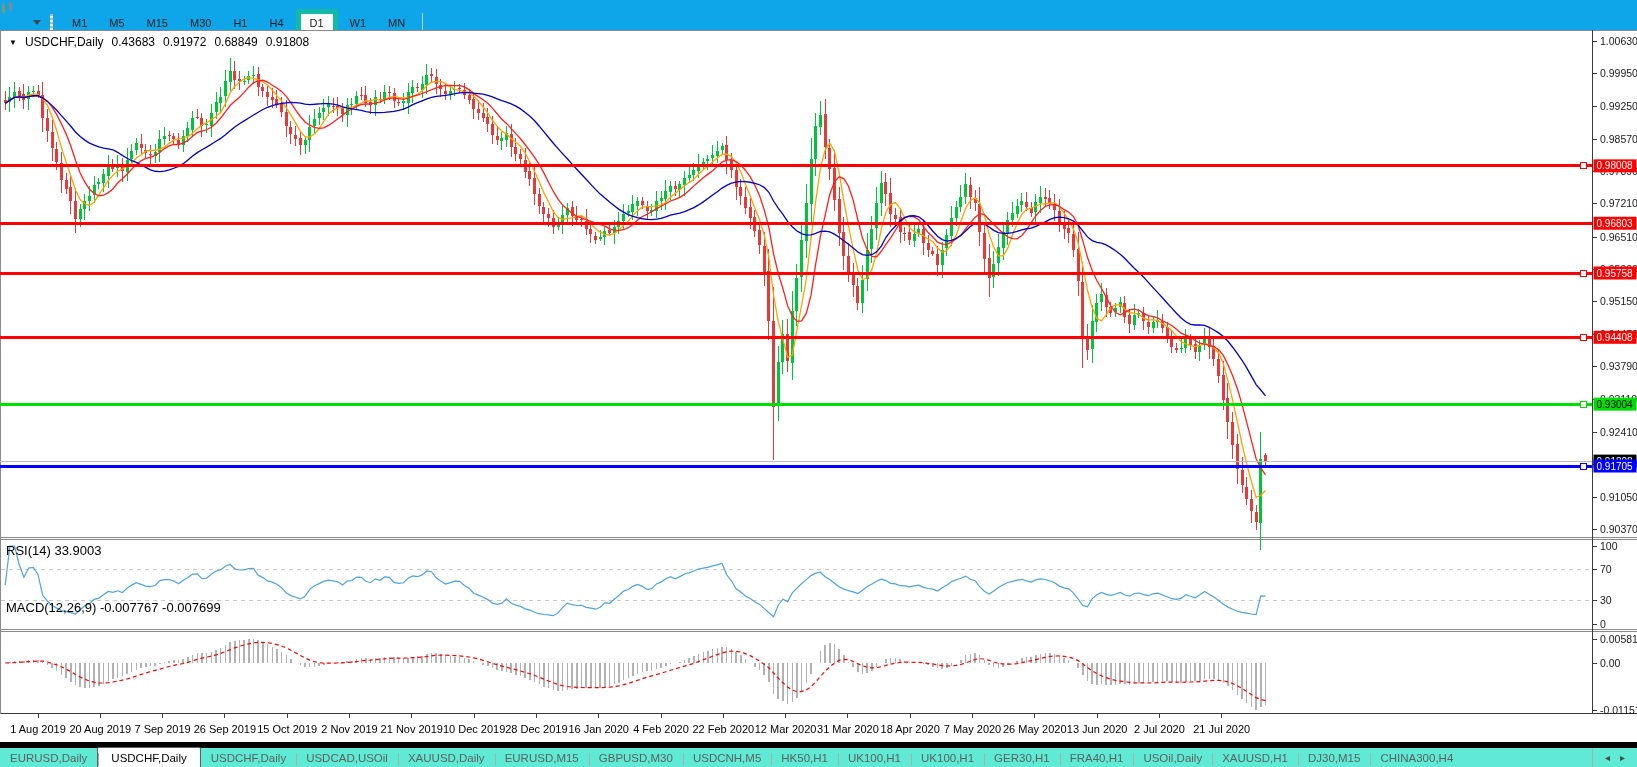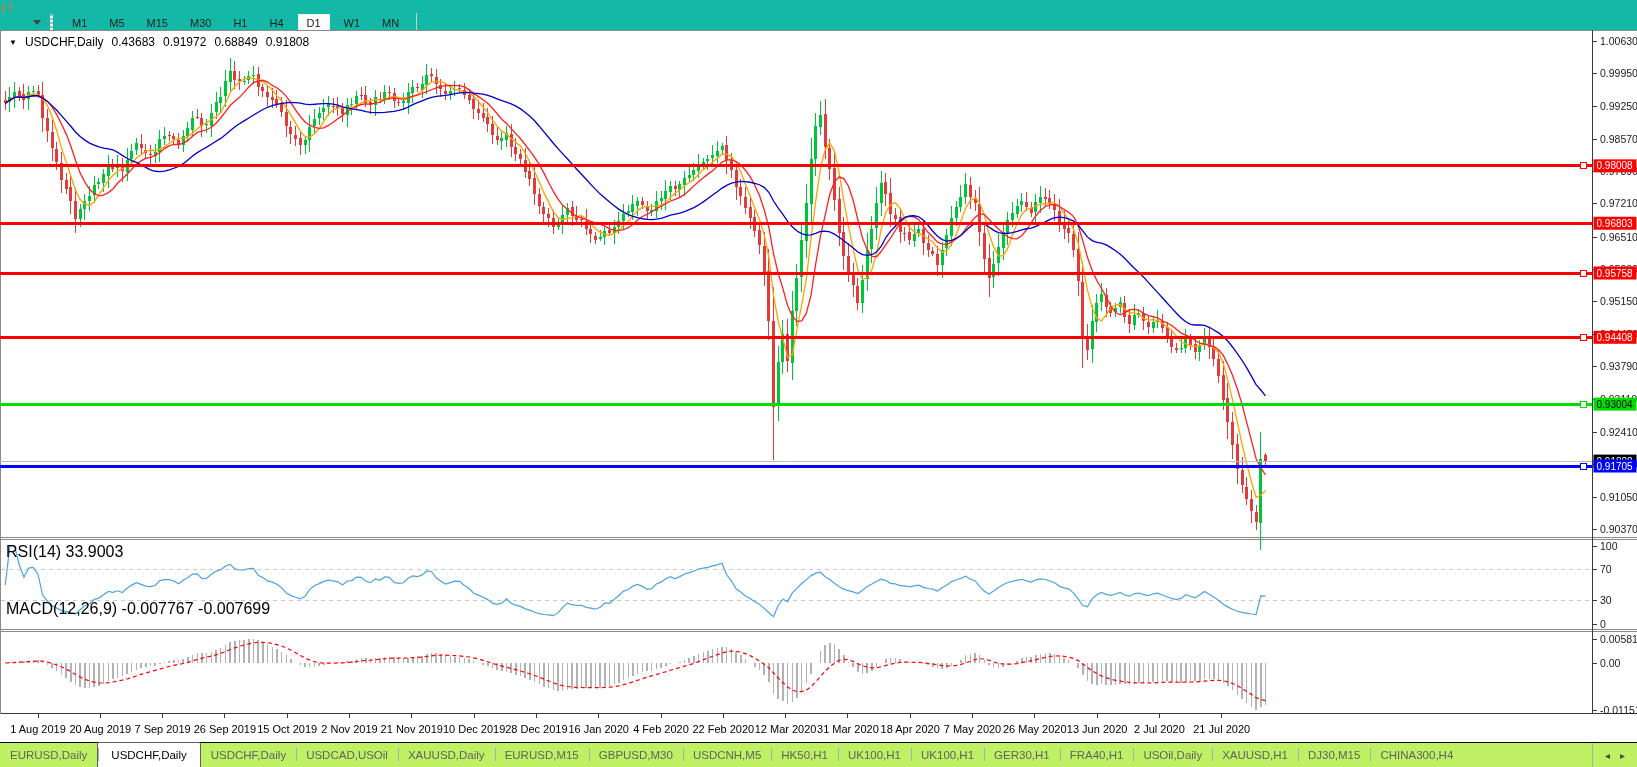--- a/index.html
+++ b/index.html
@@ -1,41 +1,41 @@
 <!DOCTYPE html>
 <html><head>
 <meta charset="utf-8">
 <style>
   html,body{margin:0;padding:0}
   body{width:1637px;height:767px;overflow:hidden;background:#fff;
        font-family:"Liberation Sans",sans-serif;position:relative}
   
-  .toolbar{position:absolute;left:0;top:0;width:1637px;height:46px;background:#14b8a6;
+  .toolbar{position:absolute;left:0;top:0;width:1637px;height:46px;background:#0ea5e9;
            border-bottom:1px solid #9b9b9b;display:flex;align-items:center;box-sizing:border-box}
   .tool-btn{width:24px;height:22px;margin-left:4px;display:flex;align-items:center;justify-content:center;border:1px solid transparent}
   .tool-caret{width:14px;height:22px;display:flex;align-items:center;justify-content:center}
   .caret-shape{width:0;height:0;border-left:4px solid transparent;border-right:4px solid transparent;border-top:5px solid #444}
   .grip{width:3px;height:18px;margin:0 8px 0 6px;
         background:repeating-linear-gradient(to bottom,#b5b5b5 0 2px,#f2f1ef 2px 4px)}
   .tf-group{display:flex;align-items:center}
   .tf-btn{font-size:11px;color:#1c1c1c;padding:3px 9px;margin:0 1px;border:1px solid transparent;border-radius:2px}
-  .tf-btn.active{border:2px solid #14b8a6;background:#fbfbfb;box-shadow:inset 0 0 2px #ddd}
+  .tf-btn.active{border:5px solid #14b8a6;background:#fbfbfb;box-shadow:inset 0 0 2px #ddd}
   .tb-sep{width:1px;height:20px;background:#c9c9c9;margin:0 6px}
   
   .title-overlay{position:absolute;left:9px;top:35px;font-size:12px;color:#000;
                  display:flex;align-items:center;gap:8px;z-index:5}
   .title-overlay .tri{font-size:8px;color:#000}
   .title-overlay .num{letter-spacing:0}
-  .ind-label{position:absolute;left:6px;font-size:16px;color:#000;z-index:5}
+  .ind-label{position:absolute;left:6px;font-size:13px;color:#000;z-index:5}
   #rsi-label-box{top:543px}
   #macd-label-box{top:600px}
   svg{position:absolute;left:0;top:0}
   
-  .tabbar{position:absolute;left:0;top:742px;width:1637px;height:25px;background:#bef264;
-          border-top:1px solid #000000;display:flex;align-items:stretch;box-sizing:border-box;
+  .tabbar{position:absolute;left:0;top:742px;width:1637px;height:25px;background:#5eead4;
+          border-top:6px solid #000000;display:flex;align-items:stretch;box-sizing:border-box;
           font-size:11.5px;color:#5f5f5f}
   .tab{padding:0 10px;display:flex;align-items:center;position:relative;white-space:nowrap}
   .tab:not(:first-child)::before{content:"";position:absolute;left:0;top:5px;height:13px;width:1px;background:#adadad}
   .tab.active{background:#fff;color:#000;border:1px solid #5e5e5e;border-bottom:none;
               margin-top:-1px;z-index:2;border-radius:2px 2px 0 0;padding:0 13px}
   .tab.active + .tab::before{display:none}
   .tab-arrows{margin-left:auto;display:flex;align-items:center;gap:10px;padding:0 12px;color:#4a4a4a;font-size:10px;border-left:1px solid #adadad}
 </style>
 </head>
 <body>

